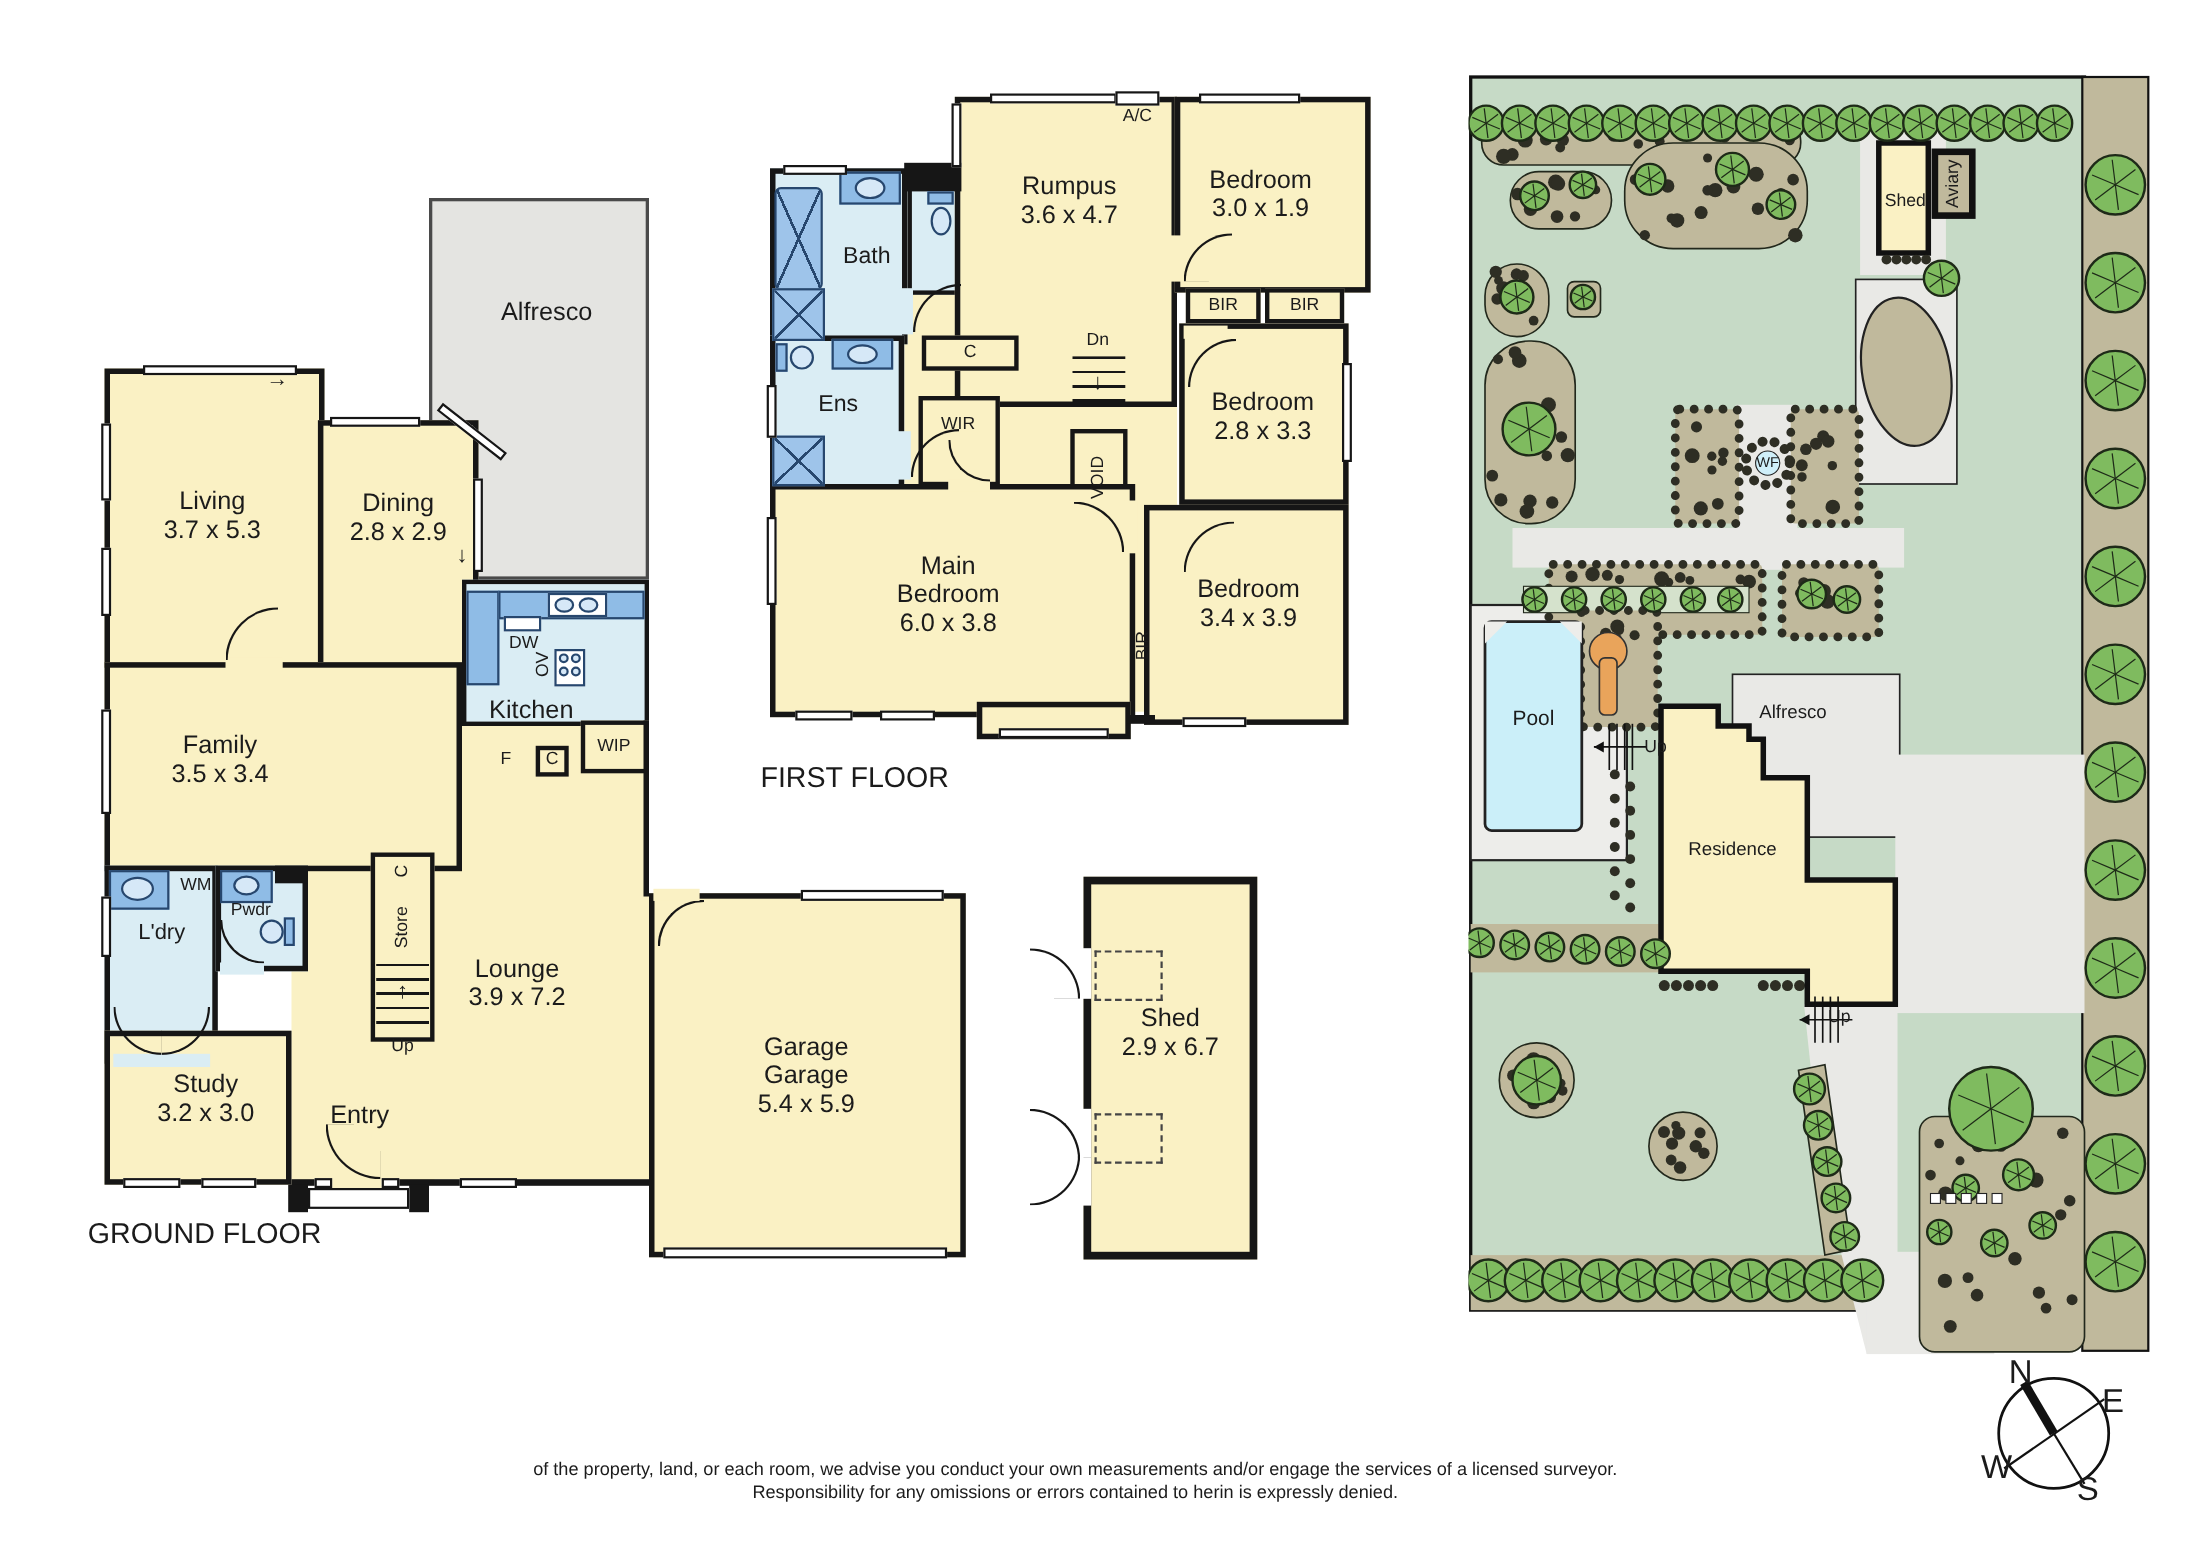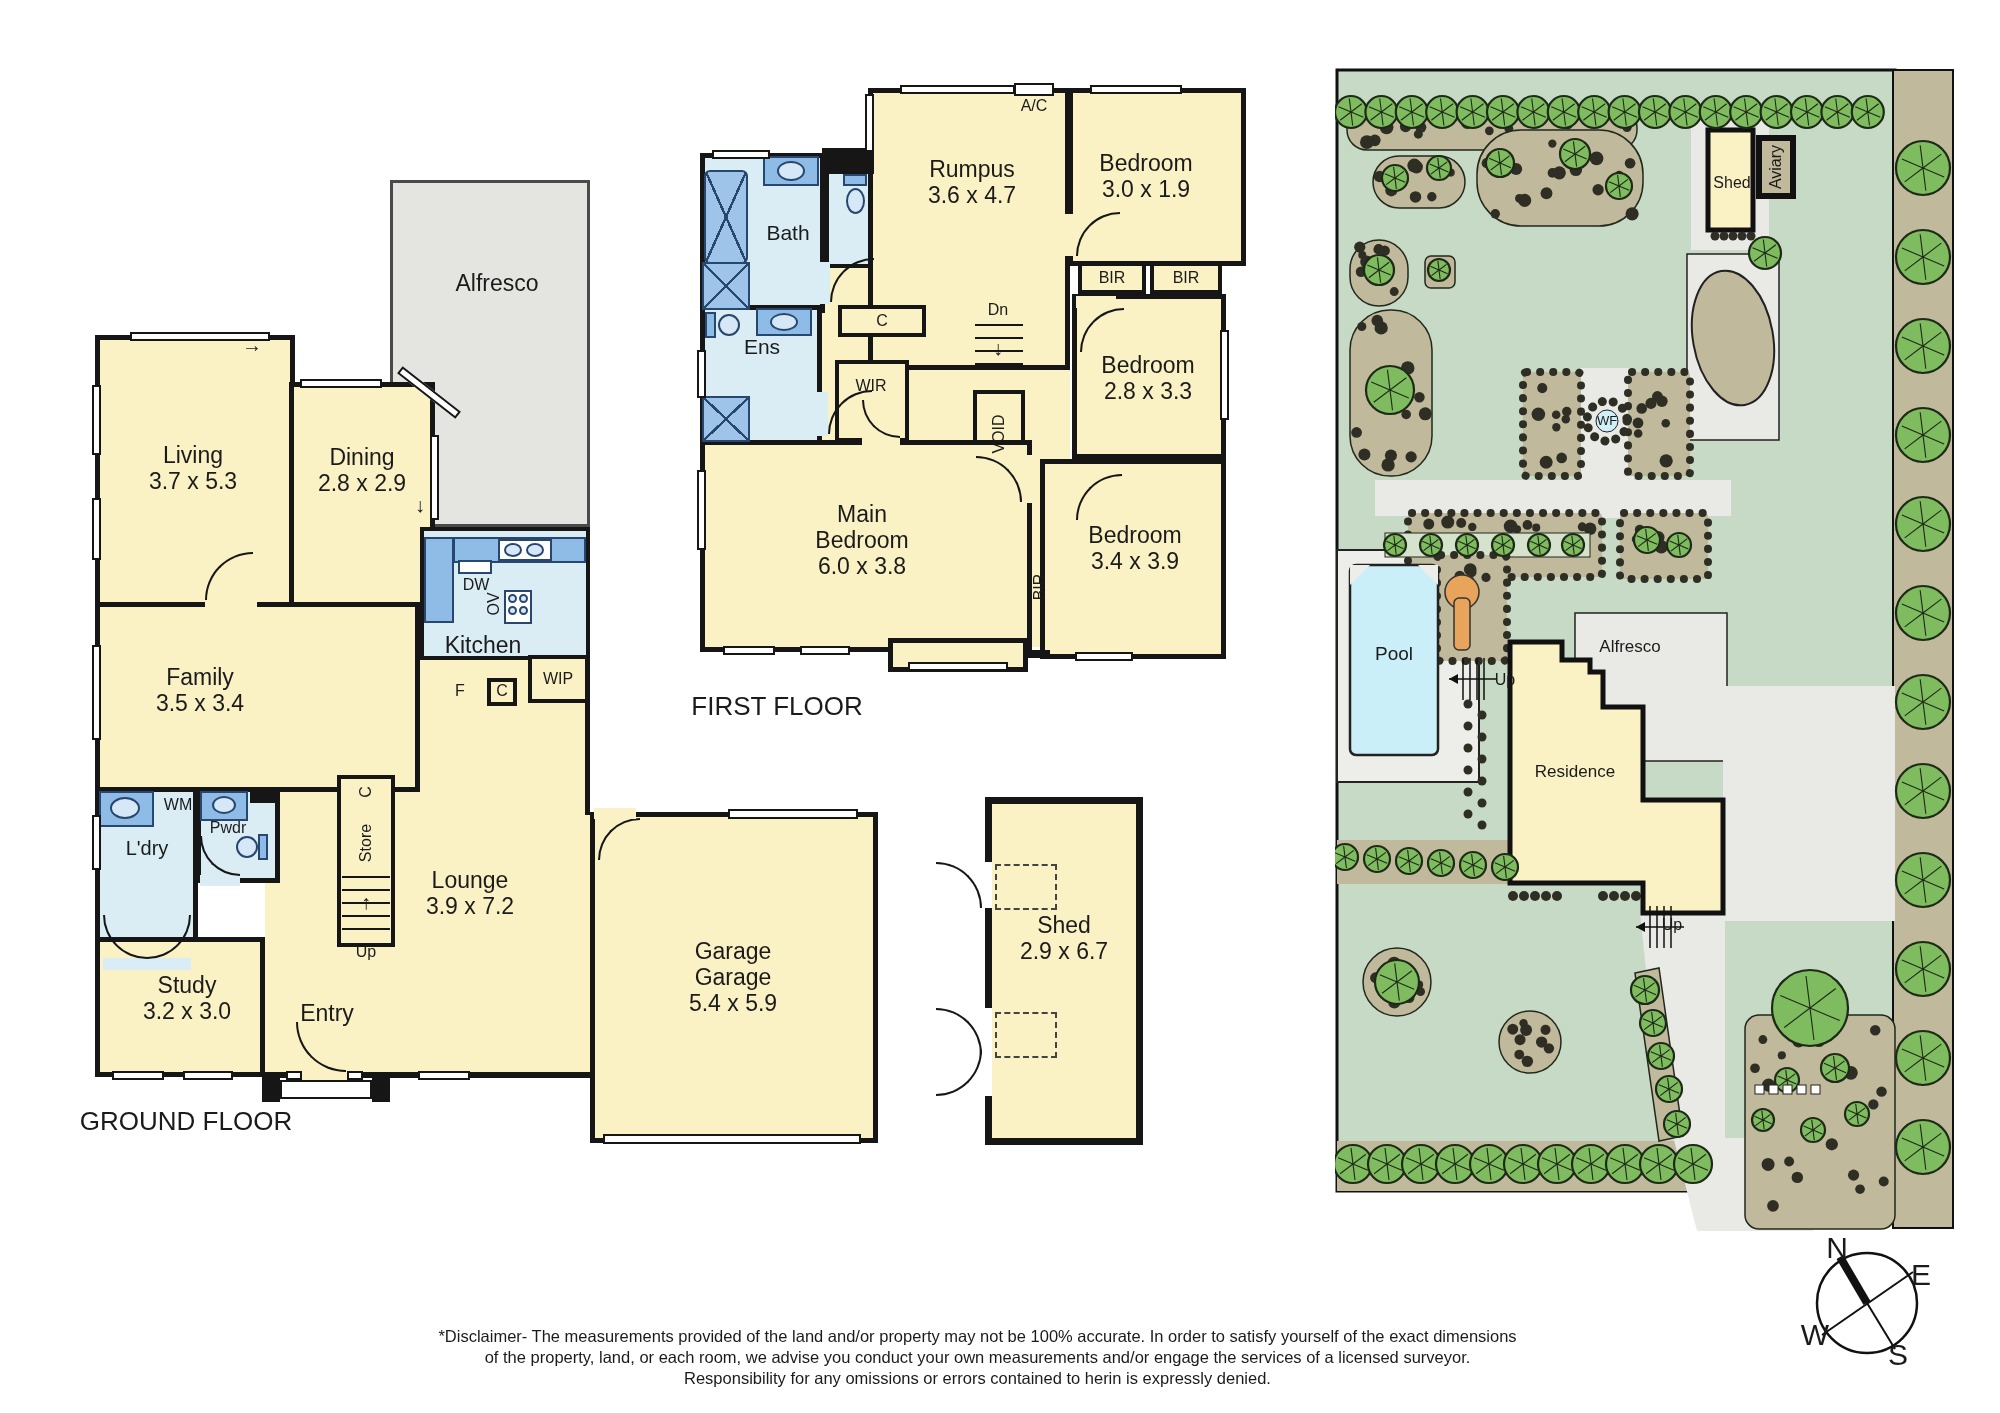--- a/index.html
+++ b/index.html
@@ -235,21 +235,21 @@
     <span>3.0 x 1.9</span></div>
   <div class="lbl sm" style="left:1112px;top:278px">BIR</div>
   <div class="lbl sm" style="left:1186px;top:278px">BIR</div>
   <div class="lbl" style="left:1148px;top:378px">
     <span>Bedroom</span><br>
     <span>2.8 x 3.3</span></div>
   <div class="lbl" style="left:1135px;top:548px">
     <span>Bedroom</span><br>
     <span>3.4 x 3.9</span></div>
   <div class="vlbl" style="left:1040px;top:587px">BIR</div>
-  <div class="lbl" style="left:762px;top:347px;font-size:21px">Ens</div>
+  <div class="lbl" style="left:762px;top:368px;font-size:21px">Ens</div>
   <div class="lbl sm" style="left:882px;top:321px">C</div>
   <div class="lbl sm" style="left:871px;top:386px">WIR</div>
   <div class="vlbl" style="left:999px;top:434px">VOID</div>
   <div class="lbl sm" style="left:998px;top:310px">Dn</div>
   <div class="lbl" style="left:862px;top:540px">
     <span>Main</span><br>
     <span>Bedroom</span><br>
     <span>6.0 x 3.8</span></div>
   <div class="lbl big" style="left:777px;top:707px">FIRST FLOOR</div>
 
@@ -1175,21 +1175,20 @@
   <div class="vlbl xs" style="left:1776px;top:167px">Aviary</div>
   <div class="lbl xs" style="left:1607px;top:421px">WF</div>
   <div class="lbl" style="left:1394px;top:654px;font-size:19px">Pool</div>
   <div class="lbl sm" style="left:1505px;top:680px">Up</div>
   <div class="lbl" style="left:1630px;top:647px;font-size:17px">Alfresco</div>
   <div class="lbl" style="left:1575px;top:772px;font-size:17px">Residence</div>
   <div class="lbl sm" style="left:1672px;top:925px">Up</div>
 
 
   <div class="disc">
-    <div>*Disclaimer- The measurements provided of the land and/or property may not be 100% accurate. In order to satisfy yourself of the exact dimensions</div>
     <div>of the property, land, or each room, we advise you conduct your own measurements and/or engage the services of a licensed surveyor.</div>
     <div>Responsibility for any omissions or errors contained to herin is expressly denied.</div>
   </div>
 
   <div class="abs" style="left:1795px;top:1235px;width:160px;height:160px">
     <svg width="160" height="160" viewBox="0 0 160 160">
       <circle cx="72" cy="68" r="50" fill="none" stroke="#111" stroke-width="2.5"></circle>
       <line x1="45" y1="22" x2="72" y2="68" stroke="#111" stroke-width="8"></line>
       <line x1="72" y1="68" x2="100" y2="114" stroke="#111" stroke-width="2"></line>
       <line x1="118" y1="37" x2="27" y2="100" stroke="#111" stroke-width="2"></line>

